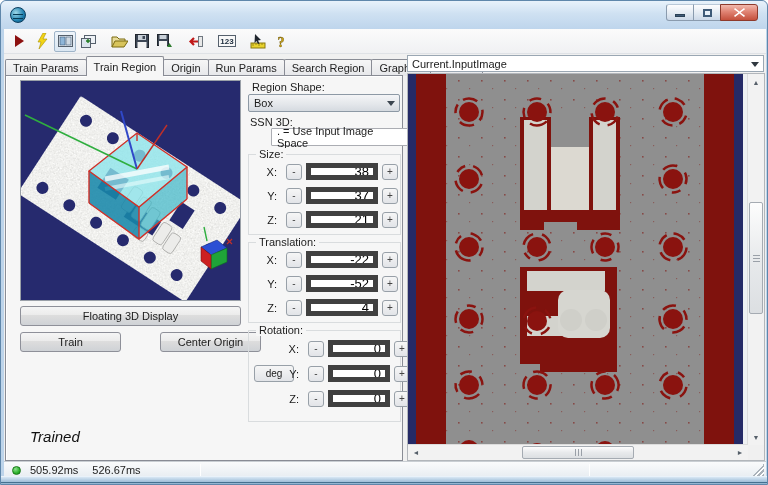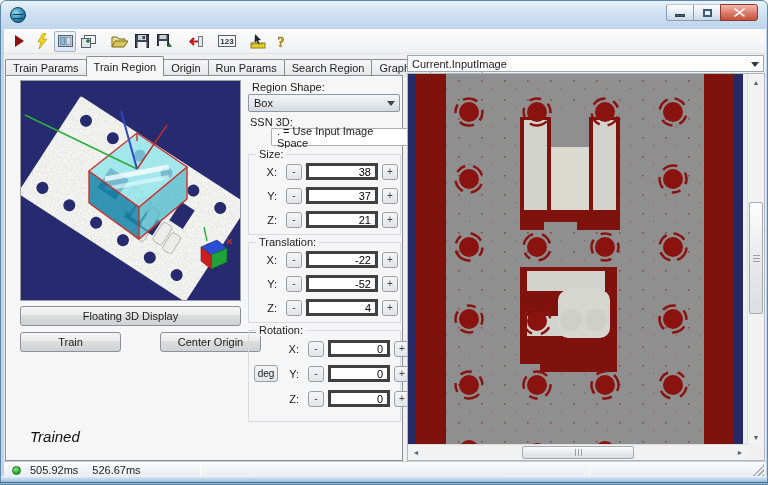--- a/index.html
+++ b/index.html
@@ -62,23 +62,23 @@
   .combo.white { background:#ffffff; border-color:#abadb3; border-radius:1px; }
   .combo .arr { position:absolute; right:4px; top:6px; width:0; height:0;
     border-left:4px solid transparent; border-right:4px solid transparent; border-top:5px solid #3c4650; }
   .grp { position:absolute; border:1px solid #d9dcde; border-radius:0;padding-left:20px; }
   .grp-label { position:absolute; top:-7px; left:7px; background:#f6f6f6; padding:0 3px; color:#1c1c1c; }
   .srow { position:absolute; height:17px; display:flex; align-items:center; }
   .srow .ax { width:20px; text-align:right; margin-right:5px; }
   .mini { width:16px; height:16px; border:1px solid #98a0a8; border-radius:3px;
     background:linear-gradient(#f6f6f6,#e2e4e8); font-size:10px; color:#444;
     display:flex; align-items:center; justify-content:center; margin:0 4px; }
-  .field { width:72px; height:17px; border:3px solid #404040; background:#fff;
-    text-align:right; padding:0 4px; font-family:"Liberation Sans",sans-serif; font-size:11px; color:#000; }
-  .degbtn { position:absolute; left:5px; width:24px; height:17px; border:1px solid #98a0a8; border-radius:3px;
+  .field { width:72px; height:17px; border:5px solid #404040; background:#fff;
+    text-align:right; padding:0 4px; font-family:"Liberation Sans",sans-serif; font-size:13px; color:#000; }
+  .degbtn { position:absolute; left:5px; width:40px; height:17px; border:1px solid #98a0a8; border-radius:3px;
     background:linear-gradient(#f6f6f6,#e2e4e8); font-size:10px; display:flex; align-items:center; justify-content:center; }
   
   .rcombo { position:absolute; left:403px; top:26px; width:357px; height:17px; background:#fff;
     border:1px solid #9aa7b3; display:flex; align-items:center; padding:0 18px 0 4px; }
   .rcombo .arr { position:absolute; right:4px; top:6px; width:0; height:0;
     border-left:4px solid transparent; border-right:4px solid transparent; border-top:5px solid #303840; }
   .imgframe { position:absolute; left:403px; top:44px; width:358px; height:388px; background:#f0f0f0; border:1px solid #b2b6bb; }
   .imgcontent { position:absolute; left:0; top:0; width:340px; height:371px; }
   .vscroll { position:absolute; right:0; top:0; width:17px; height:371px; background:#f2f2f2; border-left:1px solid #dcdcdc; }
   .hscroll { position:absolute; left:0; bottom:0; width:340px; height:16px; background:#f2f2f2; border-top:1px solid #dcdcdc; }

